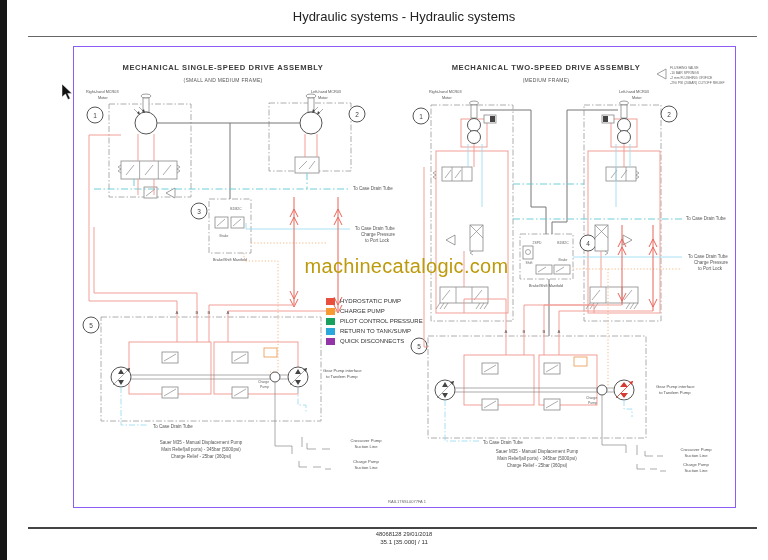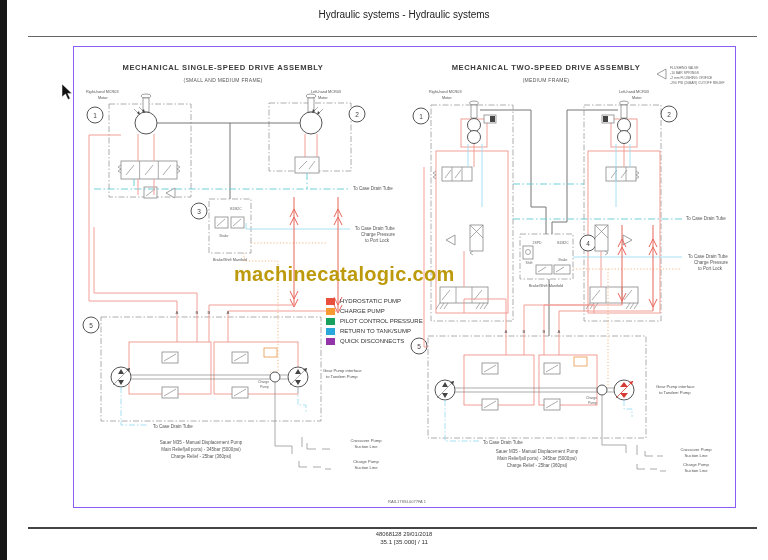--- a/index.html
+++ b/index.html
@@ -1,29 +1,29 @@
 <!DOCTYPE html>
 <html><head>
 <meta charset="utf-8">
 <style>
   html,body{margin:0;padding:0;background:#ffffff;}
   .screen{position:relative;width:768px;height:560px;background:#fff;overflow:hidden;
           font-family:"Liberation Sans",sans-serif;}
   .left-strip{position:absolute;left:0;top:0;width:7px;height:560px;background:#161616;}
   .header{position:absolute;left:73px;top:9px;width:662px;text-align:center;
-          font-size:10px;color:#222;}
+          font-size:13px;color:#222;}
   .rule{position:absolute;left:28px;width:729px;background:#666;}
   .rule.top{top:36px;height:1px;}
   .rule.bottom{top:527px;height:2px;background:#444;}
   .frame{position:absolute;left:73px;top:46px;width:661px;height:460px;border:1px solid #8b5cf6;background:#fff;}
   .footer{position:absolute;left:73px;width:662px;text-align:center;color:#333;}
   .footer.l1{top:531px;font-size:5.8px;}
   .footer.l2{top:538px;font-size:6.2px;}
-  .watermark{position:absolute;left:160px;top:216px;width:345px;
-             font-size:20px;font-weight:700;color:#bd9a0b;letter-spacing:0.3px;white-space:nowrap;}
+  .watermark{position:absolute;left:160px;top:208px;width:345px;text-align:center;
+             font-size:20px;font-weight:400;color:#bd9a0b;letter-spacing:0.3px;white-space:nowrap;}
   .legend{position:absolute;left:252px;top:249px;}
   .legend-row{display:flex;align-items:center;height:10px;}
   .legend-swatch{width:9px;height:7px;margin-right:5px;flex:0 0 auto;}
   .legend-label{font-size:6px;color:#333;white-space:nowrap;}
   .cursor{position:absolute;left:62px;top:84px;width:11px;height:16px;}
   svg{position:absolute;left:0;top:0;}
   text{font-family:"Liberation Sans",sans-serif;fill:#555;}
   .title{font-size:7.6px;font-weight:700;fill:#3c3c3c;letter-spacing:0.6px;}
   .subtitle{font-size:5px;fill:#555;letter-spacing:0.3px;}
   .t34{font-size:3.4px;fill:#666;}

